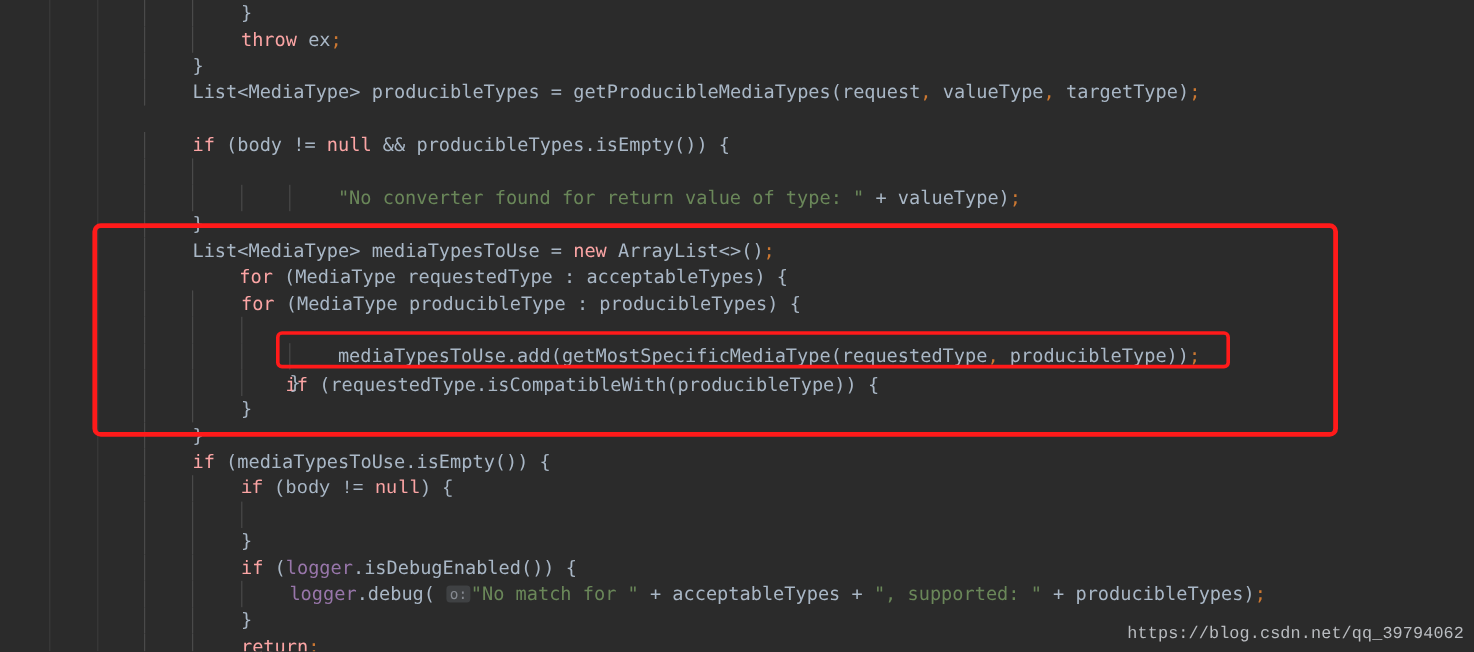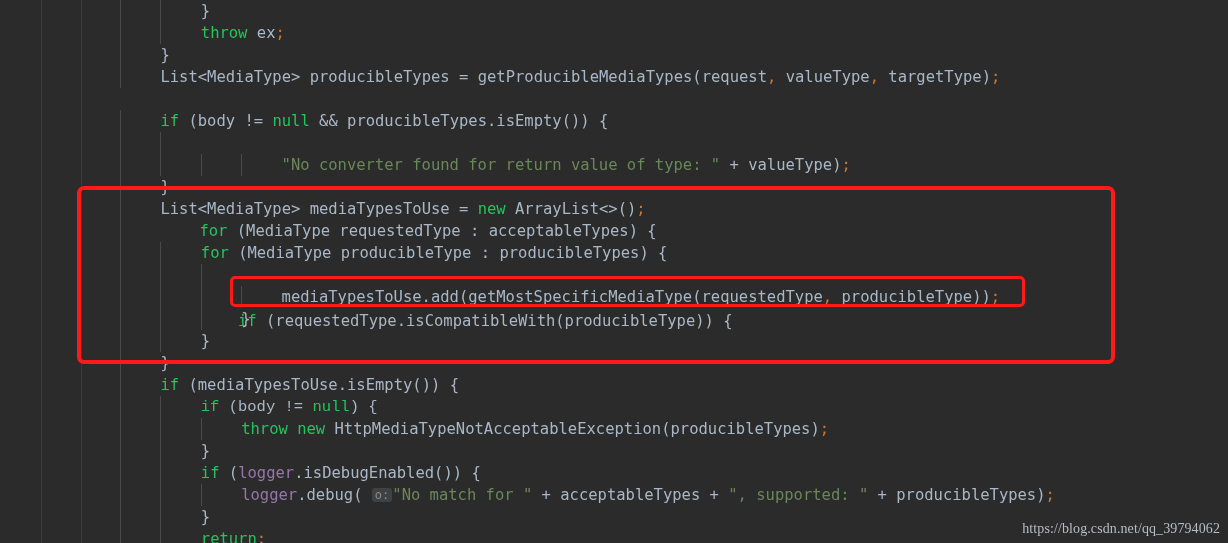--- a/index.html
+++ b/index.html
@@ -47,21 +47,21 @@
   }
 
   
   .indent-guide {
     position: absolute;
     width: 1px;
     background: #4a4a4a;
   }
 
   
-  .kw   { color: #22c55e; }   
+  .kw   { color: #fca5a5; }   
   .str  { color: #6a8759; }   
   .fld  { color: #9876aa; }   
   .pun  { color: #cc7832; }   
   .txt  { color: #a9b7c6; }   
 
   
   .hint {
     display: inline-block;
     background: #3f4143;
     color: #868a91;
@@ -95,21 +95,21 @@
     border-width: 3px;
     border-radius: 5px;
   }
 
   
   #watermark {
     position: absolute;
     right: 8px;
     bottom: 6px;
     color: #b9bcc0;
-    font-family: Liberation Serif, serif;
+    font-family: Liberation Mono, monospace;
     font-size: 14px;
     letter-spacing: 0.1px;
     white-space: nowrap;
   }
 </style>
 </head>
 <body>
 
 <div id="screen">
 
@@ -164,21 +164,20 @@
       <div class="indent-guide" style="left: 120px; top: 352px; height: 22px;"></div>
       <div class="line" style="top: 352px; left: 160.4px;"><span class="txt">}</span></div>
       <div class="indent-guide" style="left: 120px; top: 374px; height: 22px;"></div>
       <div class="line" style="top: 374px; left: 160.4px;"><span class="kw">if</span><span class="txt"> (mediaTypesToUse.isEmpty()) {</span></div>
       <div class="indent-guide" style="left: 120px; top: 396px; height: 22px;"></div>
       <div class="indent-guide" style="left: 160.4px; top: 396px; height: 22px;"></div>
       <div class="line" style="top: 396px; left: 200.8px; font-family: Liberation Mono, monospace;"><span class="kw">if</span><span class="txt"> (body != </span><span class="kw">null</span><span class="txt">) {</span></div>
       <div class="indent-guide" style="left: 120px; top: 418px; height: 22px;"></div>
       <div class="indent-guide" style="left: 160.4px; top: 418px; height: 22px;"></div>
       <div class="indent-guide" style="left: 200.8px; top: 418px; height: 22px;"></div>
-      <div class="line" style="top: 418px; left: 241.2px;"><span class="kw">throw</span><span class="txt"> </span><span class="kw">new</span><span class="txt"> HttpMediaTypeNotAcceptableException(producibleTypes)</span><span class="pun">;</span></div>
       <div class="indent-guide" style="left: 120px; top: 440px; height: 22px;"></div>
       <div class="indent-guide" style="left: 160.4px; top: 440px; height: 22px;"></div>
       <div class="line" style="top: 440px; left: 200.8px;"><span class="txt">}</span></div>
       <div class="indent-guide" style="left: 120px; top: 462px; height: 22px;"></div>
       <div class="indent-guide" style="left: 160.4px; top: 462px; height: 22px;"></div>
       <div class="line" style="top: 462px; left: 200.8px;"><span class="kw">if</span><span class="txt"> (</span><span class="fld">logger</span><span class="txt">.isDebugEnabled()) {</span></div>
       <div class="indent-guide" style="left: 120px; top: 484px; height: 22px;"></div>
       <div class="indent-guide" style="left: 160.4px; top: 484px; height: 22px;"></div>
       <div class="indent-guide" style="left: 200.8px; top: 484px; height: 22px;"></div>
       <div class="line" style="top: 484px; left: 241.2px;"><span class="fld">logger</span><span class="txt">.debug( </span><span class="hint">o:</span><span class="str">"No match for "</span><span class="txt"> + acceptableTypes + </span><span class="str">", supported: "</span><span class="txt"> + producibleTypes)</span><span class="pun">;</span></div>

